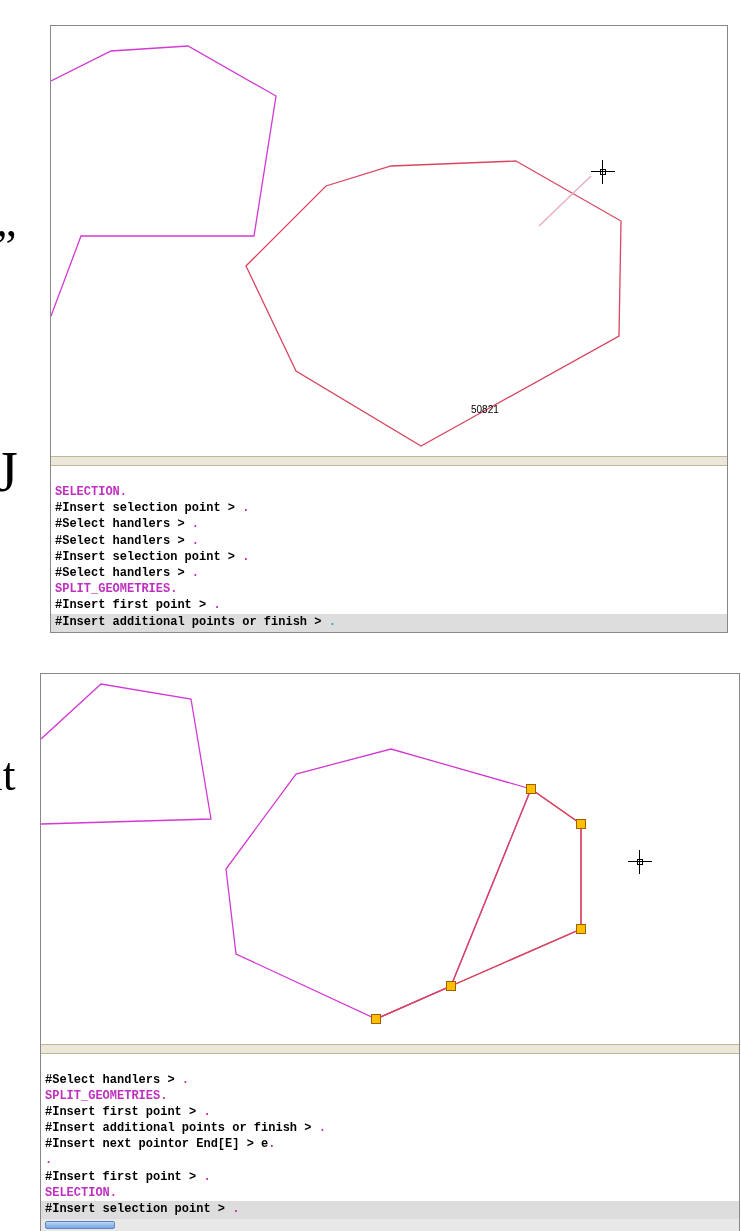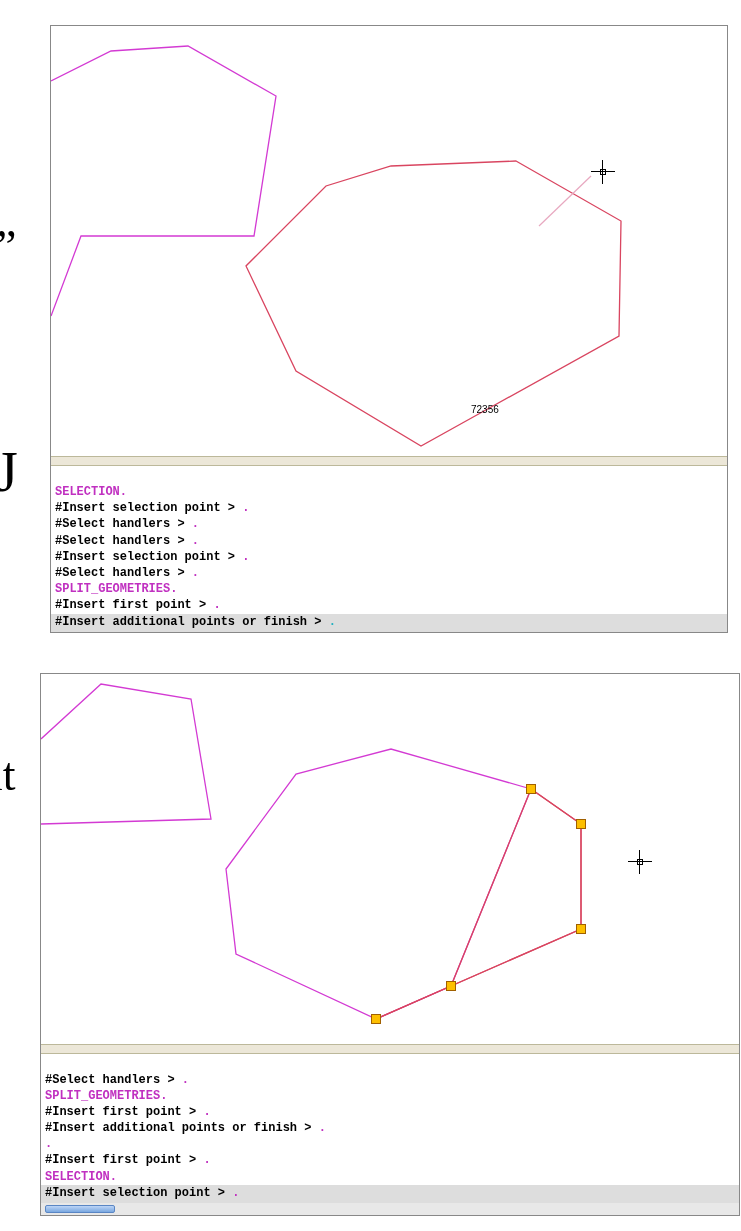--- a/index.html
+++ b/index.html
@@ -121,21 +121,21 @@
   <div class="canvas canvas-top">
     <svg width="678" height="430">
 
       <polyline points="0,55 60,25 137,20 225,70 203,210 30,210 0,290" fill="none" stroke="#d33ad3" stroke-width="1.3"></polyline>
 
       <polygon points="465,135 570,195 568,310 433,385 370,420 245,345 195,240 275,160 340,140" fill="none" stroke="#d94560" stroke-width="1.3"></polygon>
 
       <line x1="488" y1="200" x2="540" y2="150" stroke="#e8a8c0" stroke-width="1.2"></line>
     </svg>
 
-    <div class="obj-label" style="left:420px; top:378px;">72356</div>
+    <div class="obj-label" style="left:420px; top:378px;">50821</div>
 
     <div class="cursor" style="left:540px; top:134px;">
         <div class="box"></div>
       </div>
   </div>
 
   <div class="divider"></div>
 
   <div class="cmdlog">
     <div class="line"><span class="cmd-pink">SELECTION</span><span class="dot">.</span></div>
@@ -180,20 +180,21 @@
       </div>
   </div>
 
   <div class="divider"></div>
 
   <div class="cmdlog">
     <div class="line"><span>#Select handlers &gt; </span><span class="dot">.</span></div>
     <div class="line"><span class="cmd-pink">SPLIT_GEOMETRIES</span><span class="dot">.</span></div>
     <div class="line"><span>#Insert first point &gt; </span><span class="dot">.</span></div>
     <div class="line"><span>#Insert additional points or finish &gt; </span><span class="dot">.</span></div>
+    <div class="line"><span>#Insert next pointor End[E] &gt; e</span><span class="dot">.</span></div>
     <div class="line"><span class="dot">.</span></div>
     <div class="line"><span>#Insert first point &gt; </span><span class="dot">.</span></div>
     <div class="line"><span class="cmd-pink">SELECTION</span><span class="dot">.</span></div>
   </div>
 
   <div class="inputline">
     <span>#Insert selection point &gt; </span><span class="dot">.</span>
   </div>
 
   <div class="scrollbar">

